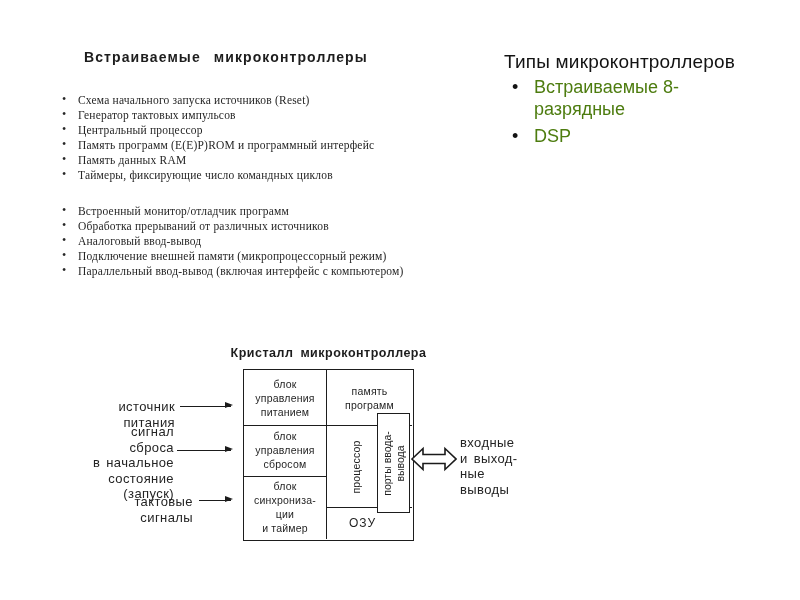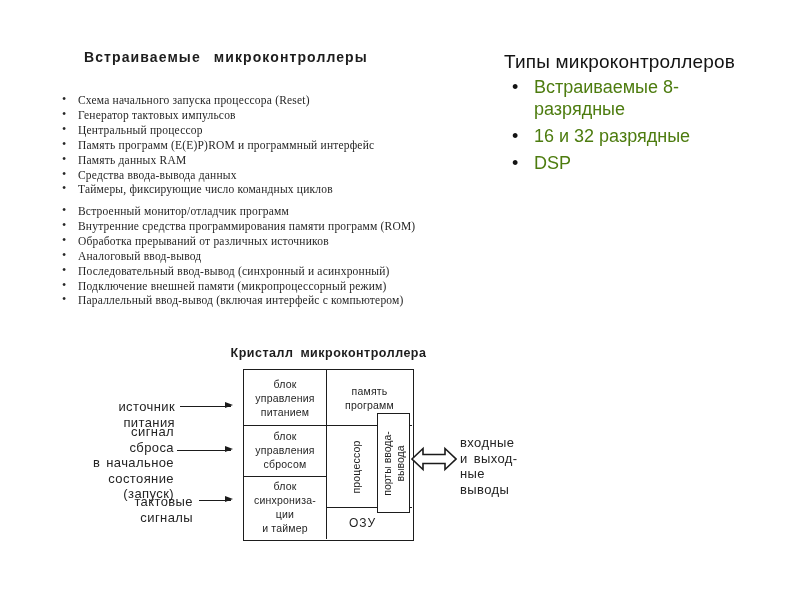--- a/index.html
+++ b/index.html
@@ -92,44 +92,40 @@
   .dblarrow { position:absolute; left:411px; top:446px; }
 </style>
 </head>
 <body>
 
 <div class="slide">
 
   <h1 class="scan-title">Встраиваемые микроконтроллеры</h1>
 
   <ul class="features g1">
-    <li>Схема начального запуска процессора (Reset)</li>
+    <li>Схема начального запуска источников (Reset)</li>
     <li>Генератор тактовых импульсов</li>
     <li>Центральный процессор</li>
     <li>Память программ (E(E)P)ROM и программный интерфейс</li>
     <li>Память данных RAM</li>
-    <li>Средства ввода-вывода данных</li>
     <li>Таймеры, фиксирующие число командных циклов</li>
   </ul>
 
   <ul class="features g2">
     <li>Встроенный монитор/отладчик программ</li>
-    <li>Внутренние средства программирования памяти программ (ROM)</li>
     <li>Обработка прерываний от различных источников</li>
     <li>Аналоговый ввод-вывод</li>
-    <li>Последовательный ввод-вывод (синхронный и асинхронный)</li>
     <li>Подключение внешней памяти (микропроцессорный режим)</li>
     <li>Параллельный ввод-вывод (включая интерфейс с компьютером)</li>
   </ul>
 
   <div class="types-title">Типы микроконтроллеров</div>
   <ul class="types-list">
     <li class="ml">Встраиваемые 8-
 разрядные</li>
-    <li>16 и 32 разрядные</li>
     <li>DSP</li>
   </ul>
 
   <div class="diag-title">Кристалл микроконтроллера</div>
 
   <div class="chip">
     <div class="cell power ml">блок
 управления
 питанием</div>
     <div class="cell progmem ml">память

